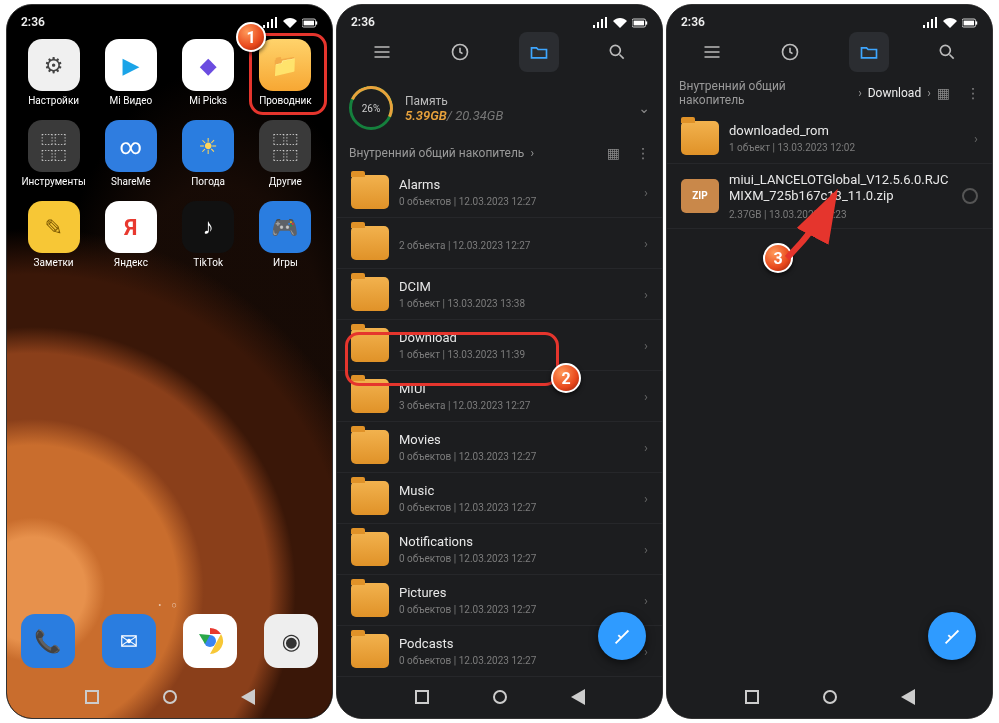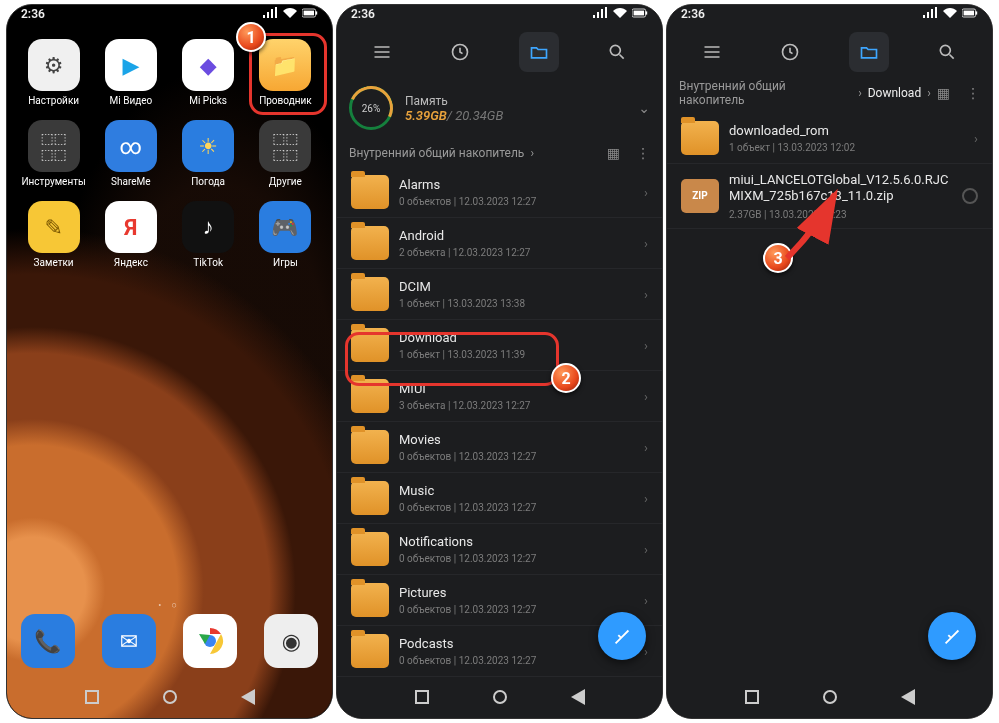--- a/index.html
+++ b/index.html
@@ -15,21 +15,21 @@
     background: #111;
     border-radius: 26px;
     position: relative;
     overflow: hidden;
     color: #eee;
     border: 1px solid #333;
   }
   
   .status {
     height: 24px; padding: 2px 14px 0;
-    display: flex; justify-content: space-between; align-items: flex-start;
+    display: flex; justify-content: space-between; align-items: flex-end;
     font-size: 12px; font-weight: 600;
     position: relative; z-index: 5;
   }
   .status .icons { display: flex; gap: 4px; align-items: center; }
   .sig, .wifi, .batt {
     width: 16px; height: 12px; display: inline-block;
   }
   .sig svg, .wifi svg, .batt svg { width:100%; height:100%; }
   
   .navbar {
@@ -348,21 +348,20 @@
           <div class="fico folder"></div>
           <div class="meta">
             <div class="name">Alarms</div>
             <div class="sub">0 объектов | 12.03.2023 12:27</div>
           </div>
           <div class="chev">›</div>
         </div>
         <div class="row">
           <div class="fico folder"></div>
           <div class="meta">
-            <div class="name">Android</div>
             <div class="sub">2 объекта | 12.03.2023 12:27</div>
           </div>
           <div class="chev">›</div>
         </div>
         <div class="row">
           <div class="fico folder"></div>
           <div class="meta">
             <div class="name">DCIM</div>
             <div class="sub">1 объект | 13.03.2023 13:38</div>
           </div>

